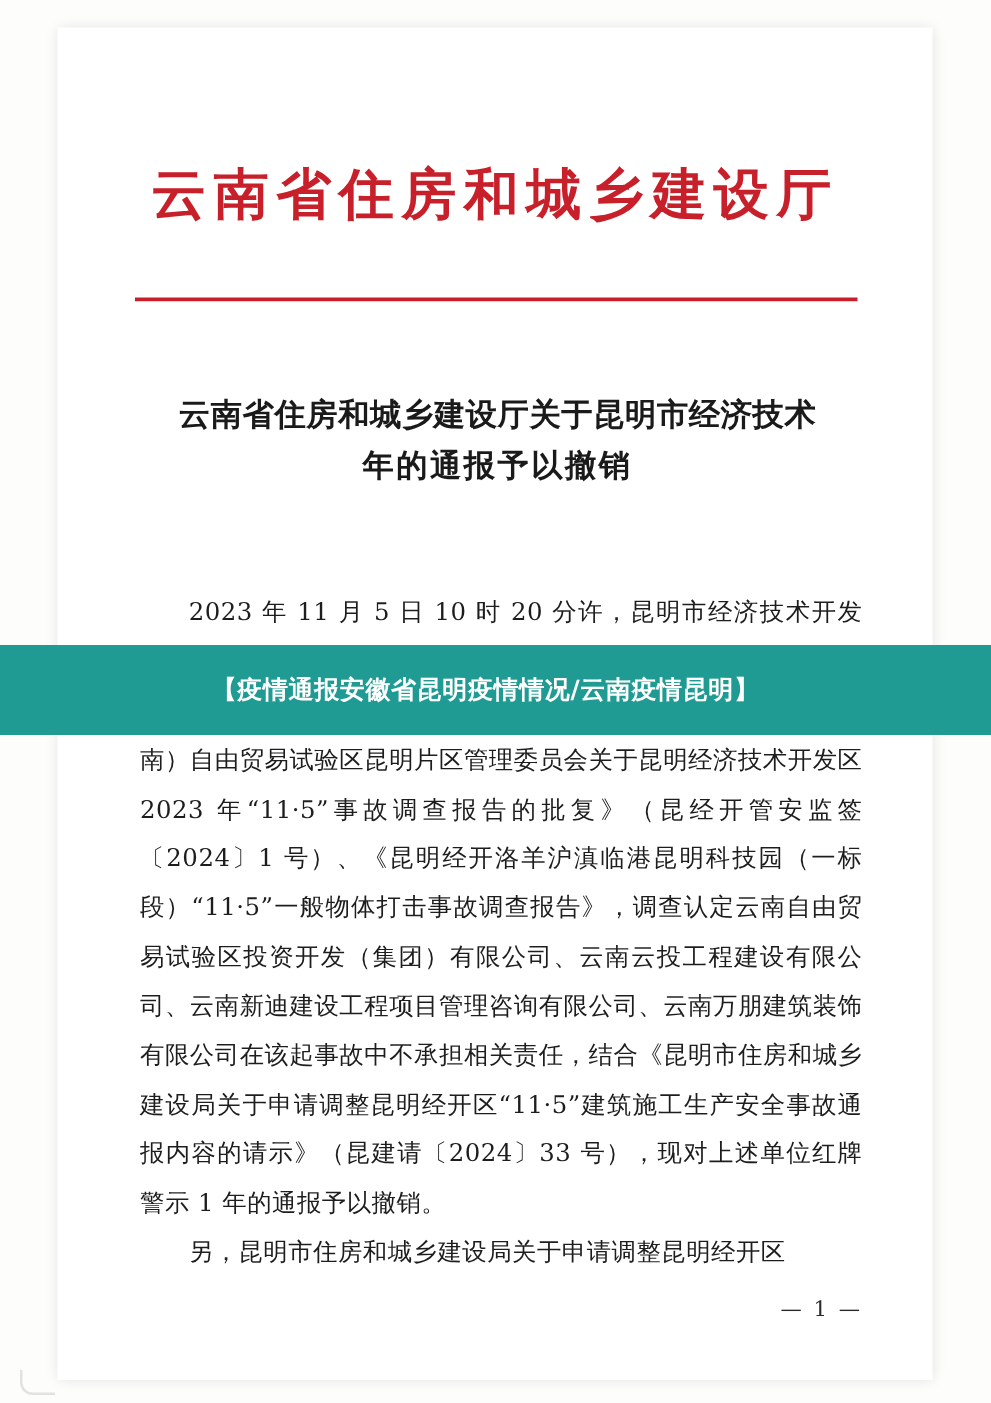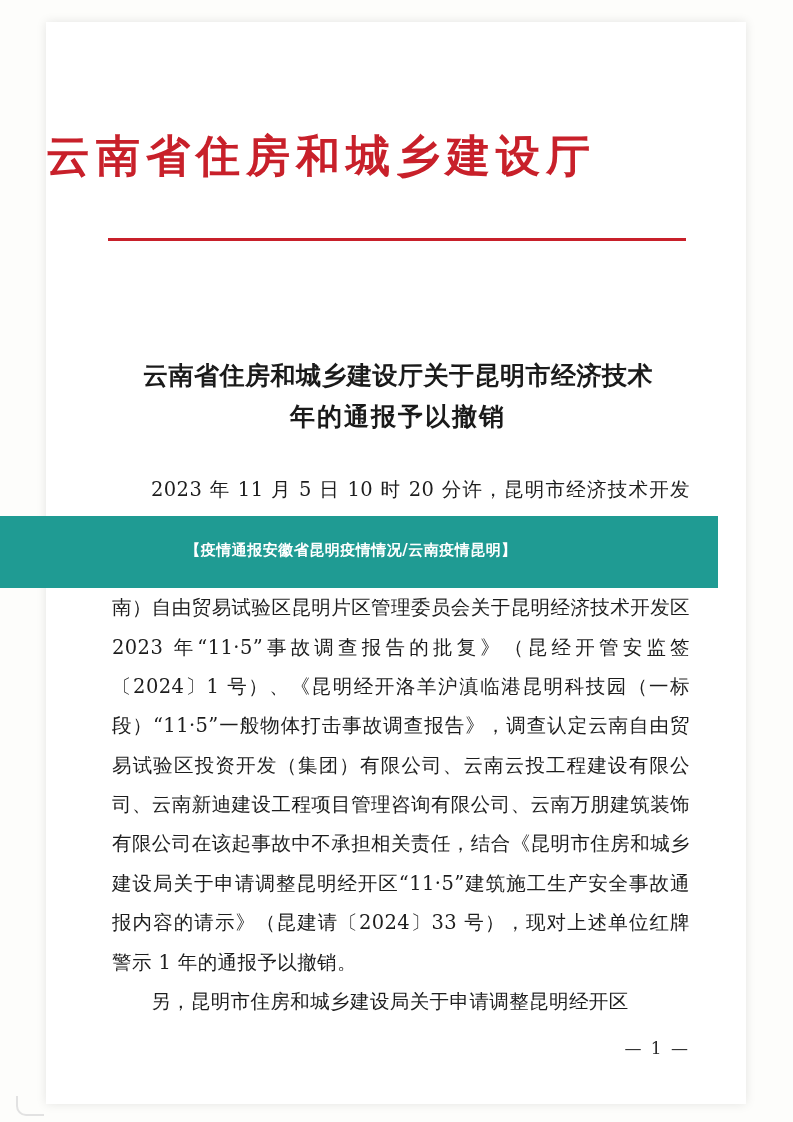--- a/index.html
+++ b/index.html
@@ -35,20 +35,21 @@
     background: #ffffff;
     box-shadow: 0 0 10px rgba(0,0,0,0.10);
   }
 
   
   .masthead {
     position: absolute;
     left: 46px;
     top: 128px;
     width: 700px;
+    text-align: center;
   }
   .masthead-title {
     color: #c8202a;
     font-family: "DejaVu Serif", serif;
     font-weight: bold;
     font-size: 44px;
     letter-spacing: 6px;
     line-height: 1.25;
     white-space: nowrap;
   }
@@ -67,21 +68,20 @@
     left: 108px;
     top: 312px;
     width: 580px;
     text-align: center;
     color: #1a1a1a;
     font-family: "DejaVu Serif", serif;
     font-weight: bold;
     font-size: 25px;
     line-height: 1.62;
     letter-spacing: 1px;
-    margin-top: 44px;
   }
   .doc-title .ln {
     display: block;
     white-space: nowrap;
   }
   .doc-title .ln.l1 { letter-spacing: 0.5px; }
   .doc-title .ln.l3 { letter-spacing: 2px; }
 
   
   .body-text {
@@ -117,27 +117,27 @@
     font-size: 17px;
     color: #2a2a2a;
     letter-spacing: 2px;
   }
 
   
   .banner {
     position: absolute;
     left: 0;
     top: 516px;
-    width: 718px;
+    width: 793px;
     min-height: 72px;
     background: #1f9b93;
     color: #ffffff;
     font-family: "DejaVu Sans", sans-serif;
     font-weight: bold;
-    font-size: 15px;
+    font-size: 20px;
     line-height: 1.55;
     letter-spacing: 0.5px;
     padding: 12px 34px 14px 18px;
     box-sizing: border-box;
     text-align: center;
     display: flex;
     align-items: center;
     justify-content: center;
   }
   .banner-inner {

